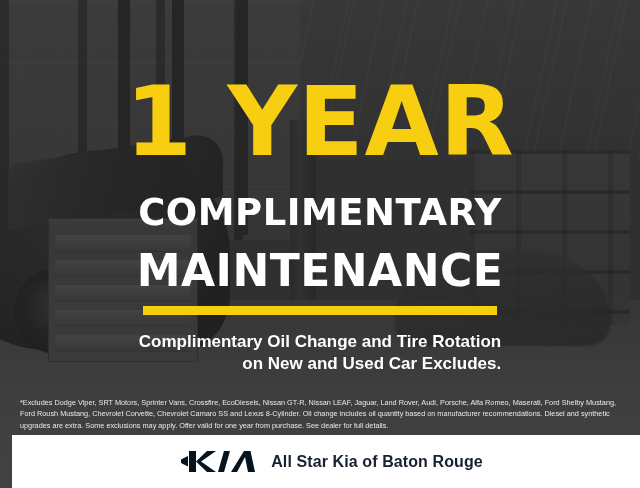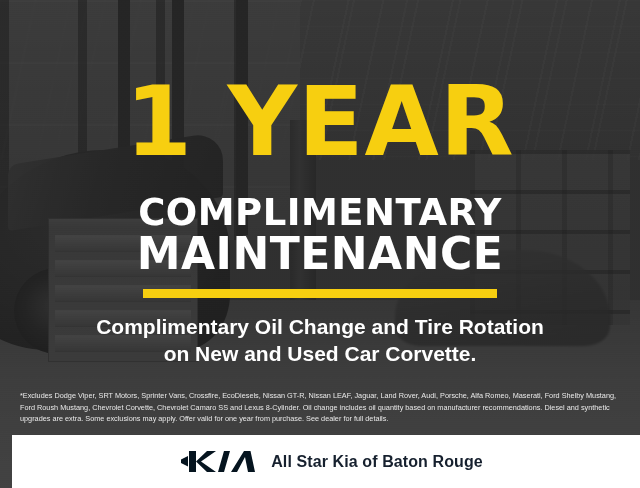--- a/index.html
+++ b/index.html
@@ -153,38 +153,38 @@
     text-align: center;
     line-height: 1.0;
     white-space: nowrap;
   }
   .headline-comp {
     margin-top: 28px;
     font-size: 37px;
     letter-spacing: 0.5px;
   }
   .headline-maint {
-    margin-top: 1px;
+    margin-top: 18px;
     font-size: 44px;
     letter-spacing: 0.5px;
   }
   .divider {
     margin-top: 13px;
     width: 354px;
     height: 9px;
     background: #F7CF10;
   }
   .subheadline {
     margin-top: 16px;
     color: #ffffff;
     font-family: "Liberation Sans", sans-serif;
     font-weight: bold;
-    font-size: 21px;
+    font-size: 17px;
     line-height: 1.28;
-    text-align: center;
+    text-align: right;
     max-width: 600px;
   }
   .disclaimer {
     margin-top: 22px;
     width: 600px;
     color: #e9e9e9;
     font-family: "Liberation Sans", sans-serif;
     font-size: 7.3px;
     line-height: 1.58;
     text-align: left;
@@ -253,21 +253,21 @@
     <div class="headline-year">1 YEAR</div>
 
     <div class="headline-comp">COMPLIMENTARY</div>
 
     <div class="headline-maint">MAINTENANCE</div>
 
     <div class="divider"></div>
 
     <div class="subheadline">
       <div>Complimentary Oil Change and Tire Rotation</div>
-      <div>on New and Used Car Corvette.</div>
+      <div>on New and Used Car Excludes.</div>
     </div>
 
     <div class="disclaimer">*Excludes Dodge Viper, SRT Motors, Sprinter Vans, Crossfire, EcoDiesels, Nissan GT-R, Nissan LEAF, Jaguar, Land Rover, Audi, Porsche, Alfa Romeo, Maserati, Ford Shelby Mustang, Ford Roush Mustang, Chevrolet Corvette, Chevrolet Camaro SS and Lexus 8-Cylinder. Oil change includes oil quantity based on manufacturer recommendations. Diesel and synthetic upgrades are extra. Some exclusions may apply. Offer valid for one year from purchase. See dealer for full details.</div>
   </div>
 
   <div class="footer-bar">
     <div class="footer-inner">
       <svg class="kia-logo" width="74" height="21" viewBox="0 0 148 42" aria-hidden="true">
         <g fill="#05141F">
 

